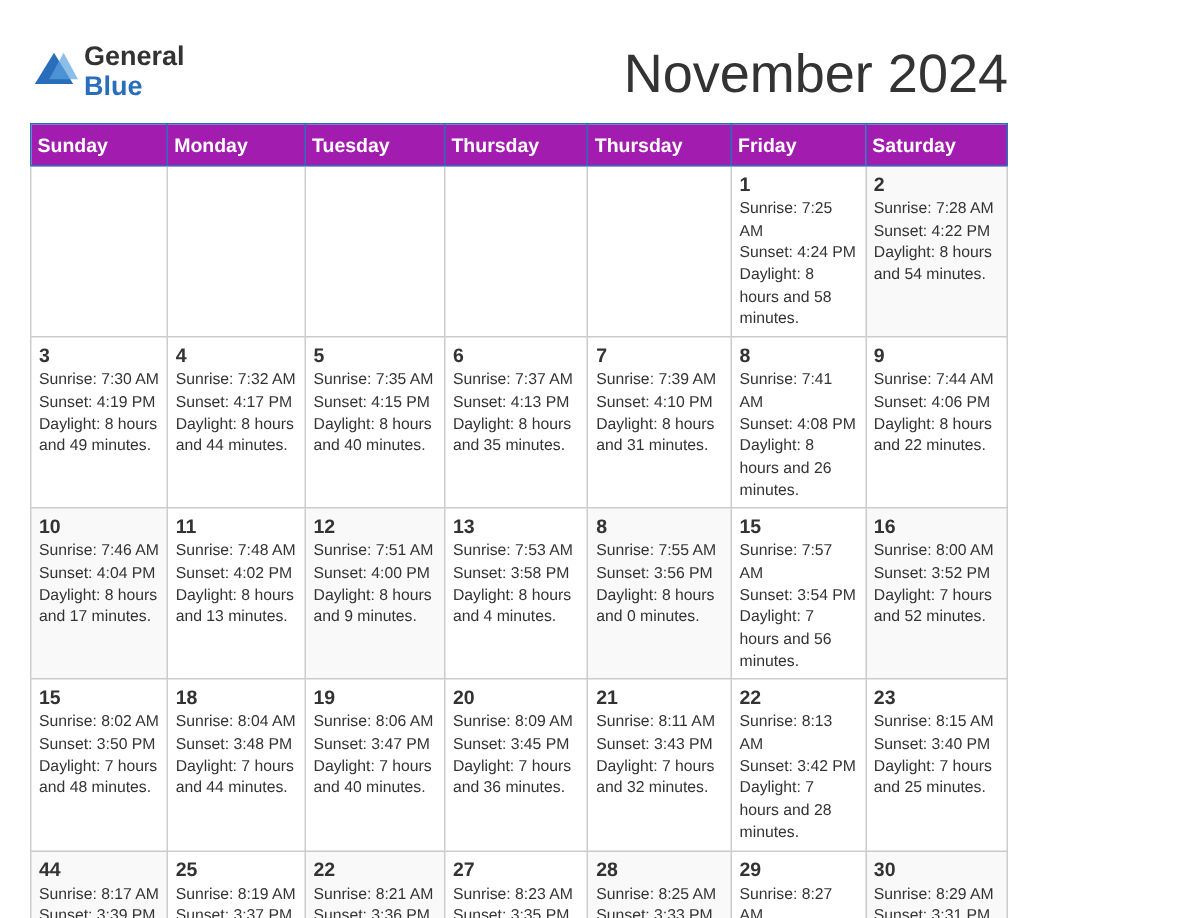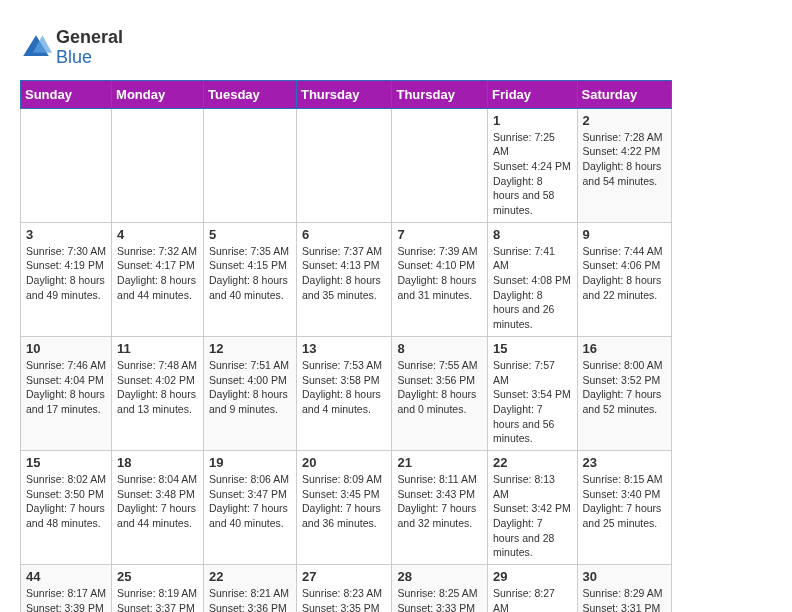--- a/index.html
+++ b/index.html
@@ -2,21 +2,21 @@
 <html><head>
   <meta charset="utf-8">
   <style>
     * { box-sizing: border-box; margin: 0; padding: 0; }
     body { font-family: Arial, sans-serif; background: #fff; width: 792px; min-height: 612px; }
     .page { width: 692px; padding: 28px 20px; }
     .header { display: flex; align-items: flex-start; justify-content: space-between; margin-bottom: 12px; }
     .logo { display: flex; align-items: center; }
     .logo-text { line-height: 1.1; }
     .logo-general { font-size: 18px; font-weight: bold; color: #333; }
-    .logo-blue { font-size: 18px; font-weight: normal; color: #2a6ebb; text-align: center; }
+    .logo-blue { font-size: 18px; font-weight: bold; color: #2a6ebb; text-align: center; }
     .logo-icon { width: 32px; height: 32px; margin-right: 4px; }
     .title-block { text-align: right; }
     .month-title { font-size: 36px; color: #333; font-weight: 300; }
     .location { font-size: 15px; color: #555; }
     table { width: 100%; border-collapse: collapse; }
     thead tr th {
       background: #a21caf;
       color: #fff;
       font-size: 13px;
       font-weight: bold;
@@ -47,20 +47,21 @@
       <svg class="logo-icon" viewBox="0 0 40 40">
         <polygon points="20,4 36,30 4,30" fill="#2a6ebb"></polygon>
         <polygon points="28,4 40,26 16,26" fill="#5ba3e0" opacity="0.7"></polygon>
       </svg>
       <div class="logo-text">
         <span class="logo-general">General</span><br>
         <span class="logo-blue">Blue</span>
       </div>
     </div>
     <div class="title-block">
+      <div class="month-title">November 2024</div>
     </div>
   </div>
 
   <table>
     <thead>
       <tr>
         <th>Sunday</th>
         <th>Monday</th>
         <th>Tuesday</th>
         <th>Thursday</th>

